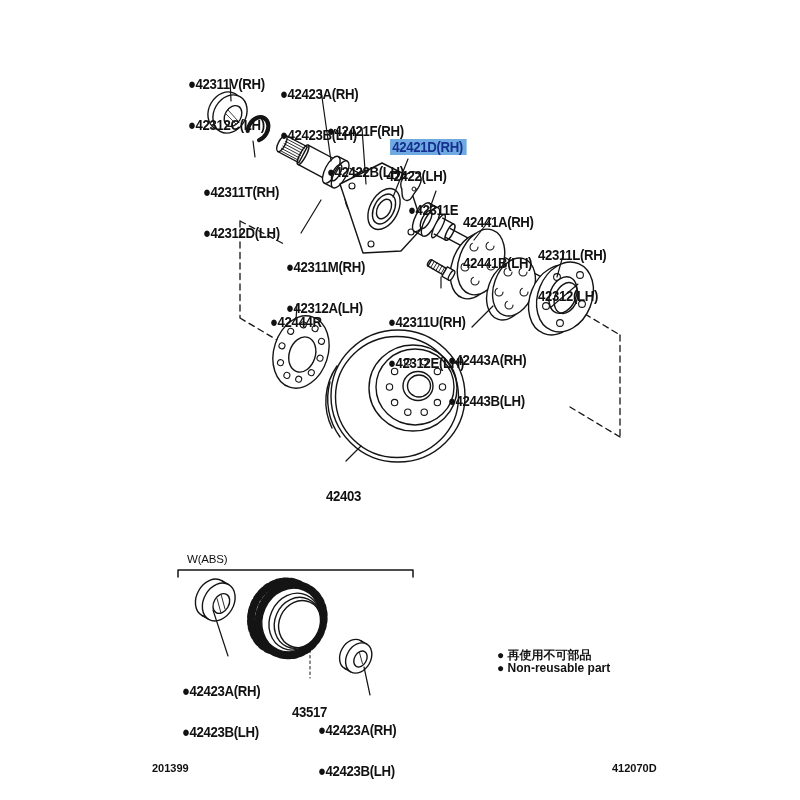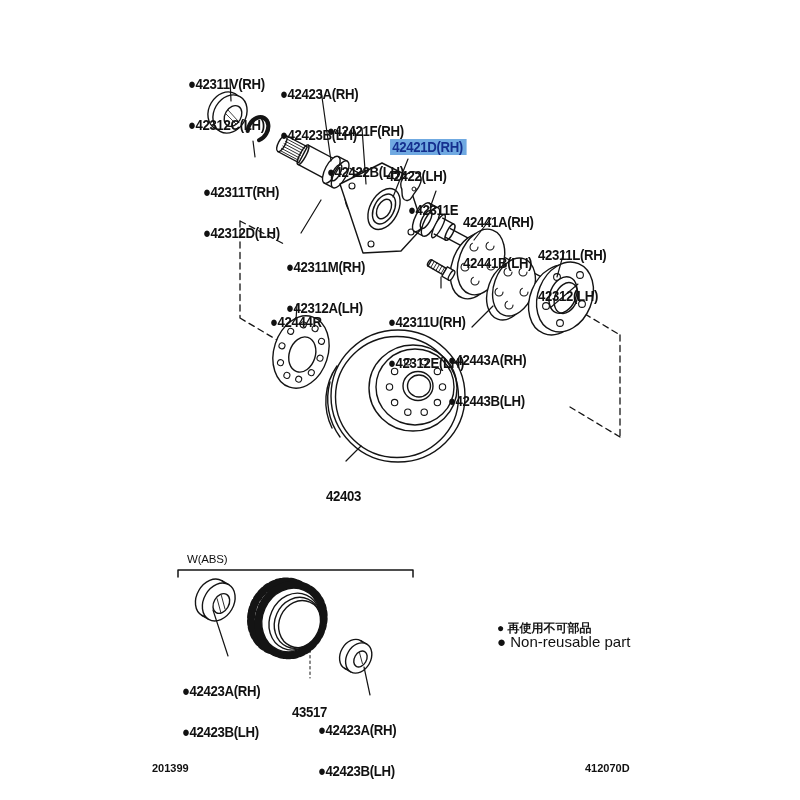--- a/index.html
+++ b/index.html
@@ -9,21 +9,21 @@
   .lbl{position:absolute;font-weight:bold;font-size:15px;line-height:13.6px;
        letter-spacing:-0.4px;color:#111;white-space:pre;
        transform:scaleX(0.88);transform-origin:0 0;z-index:5;}
   .lbl span{display:block;}
   .lbl .hl{display:inline-block;background:#6fa9e1;color:#15308f;padding:1px 4px 2px 3px;}
   .lbl .ind{padding-left:4px;}
   .small-lbl{position:absolute;font-weight:normal;font-size:11.5px;color:#111;
        letter-spacing:-0.2px;z-index:5;}
   .legend{position:absolute;z-index:5;color:#111;}
   .legend .jp{font-weight:bold;font-size:12px;display:block;line-height:14px;}
-  .legend .en{font-weight:normal;font-size:15px;display:block;line-height:13px;}
+  .legend .en{font-weight:bold;font-size:12px;display:block;line-height:13px;}
   .footer{position:absolute;font-weight:bold;font-size:11px;color:#111;z-index:5;}
 </style>
 </head>
 <body>
 
 <div class="stage">
 
 <svg width="800" height="800" viewBox="0 0 800 800" stroke="#141414" fill="none" stroke-width="1.4" stroke-linecap="round" stroke-linejoin="round">
 
   <g stroke-dasharray="6 4.5" stroke-width="1.3">
@@ -275,21 +275,21 @@
   <span>●42423B(LH)</span>
 </div>
 <div class="lbl" style="left:292px;top:678px">
   <span>43517</span>
 </div>
 <div class="lbl" style="left:318px;top:696px">
   <span>●42423A(RH)</span>
   <span>●42423B(LH)</span>
 </div>
 
-<div class="legend" style="left:497px;top:621px">
+<div class="legend" style="left:497px;top:648px">
   <span class="jp">● 再使用不可部品</span>
   <span class="en">● Non-reusable part</span>
 </div>
 
 <div class="footer" style="left:152px;top:762px">201399</div>
-<div class="footer" style="left:585px;top:762px">412070D</div>
+<div class="footer" style="left:612px;top:762px">412070D</div>
 
 </div>
 
 </body></html>

